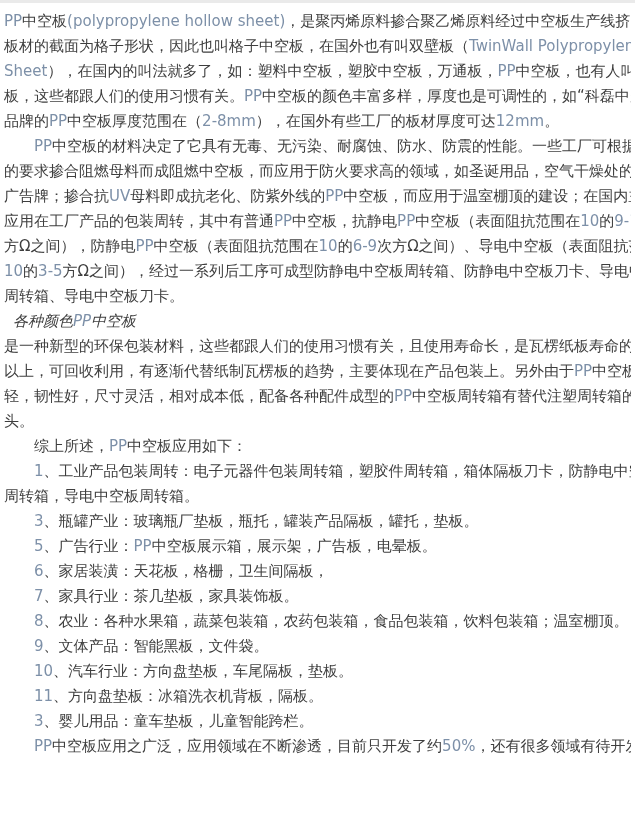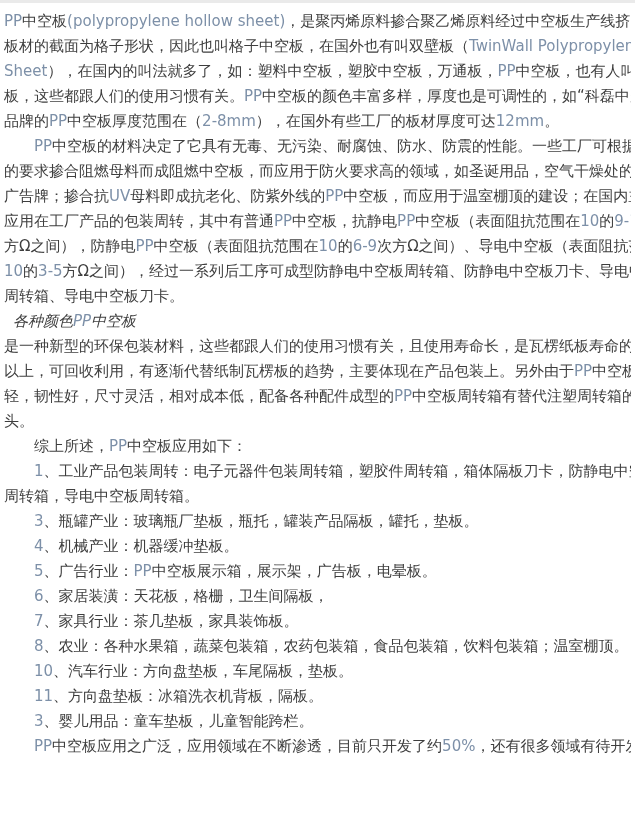--- a/index.html
+++ b/index.html
@@ -60,23 +60,23 @@
       <div class="line"><span class="cjk">周转箱、导电中空板刀卡。</span></div>
       <div class="line indhalf"><span class="cjk">各种颜色</span><span class="latin">PP</span><span class="cjk">中空板</span></div>
       <div class="line"><span class="cjk">是一种新型的环保包装材料，这些都跟人们的使用习惯有关，且使用寿命长，是瓦楞纸板寿命的</span><span class="latin">4-10</span></div>
       <div class="line"><span class="cjk">以上，可回收利用，有逐渐代替纸制瓦楞板的趋势，主要体现在产品包装上。另外由于</span><span class="latin">PP</span><span class="cjk">中空板质</span></div>
       <div class="line"><span class="cjk">轻，韧性好，尺寸灵活，相对成本低，配备各种配件成型的</span><span class="latin">PP</span><span class="cjk">中空板周转箱有替代注塑周转箱的势</span></div>
       <div class="line"><span class="cjk">头。</span></div>
       <div class="line ind1"><span class="cjk">综上所述，</span><span class="latin">PP</span><span class="cjk">中空板应用如下：</span></div>
       <div class="line ind1"><span class="latin">1</span><span class="cjk">、工业产品包装周转：电子元器件包装周转箱，塑胶件周转箱，箱体隔板刀卡，防静电中空板</span></div>
       <div class="line"><span class="cjk">周转箱，导电中空板周转箱。</span></div>
       <div class="line ind1"><span class="latin">3</span><span class="cjk">、瓶罐产业：玻璃瓶厂垫板，瓶托，罐装产品隔板，罐托，垫板。</span></div>
-      <div class="line ind1"><span class="latin">4</span><span class="cjk">、机械产业：机器缓冲垫板。</span></div>
       <div class="line ind1"><span class="latin">5</span><span class="cjk">、广告行业：</span><span class="latin">PP</span><span class="cjk">中空板展示箱，展示架，广告板，电晕板。</span></div>
       <div class="line ind1"><span class="latin">6</span><span class="cjk">、家居装潢：天花板，格栅，卫生间隔板，</span></div>
       <div class="line ind1"><span class="latin">7</span><span class="cjk">、家具行业：茶几垫板，家具装饰板。</span></div>
       <div class="line ind1"><span class="latin">8</span><span class="cjk">、农业：各种水果箱，蔬菜包装箱，农药包装箱，食品包装箱，饮料包装箱；温室棚顶。</span></div>
+      <div class="line ind1"><span class="latin">9</span><span class="cjk">、文体产品：智能黑板，文件袋。</span></div>
       <div class="line ind1"><span class="latin">10</span><span class="cjk">、汽车行业：方向盘垫板，车尾隔板，垫板。</span></div>
       <div class="line ind1"><span class="latin">11</span><span class="cjk">、方向盘垫板：冰箱洗衣机背板，隔板。</span></div>
       <div class="line ind1"><span class="latin">3</span><span class="cjk">、婴儿用品：童车垫板，儿童智能跨栏。</span></div>
       <div class="line ind1"><span class="latin">PP</span><span class="cjk">中空板应用之广泛，应用领域在不断渗透，目前只开发了约</span><span class="latin">50%</span><span class="cjk">，还有很多领域有待开发中。</span></div>
     </div>
 </div>
 
 </body></html>

